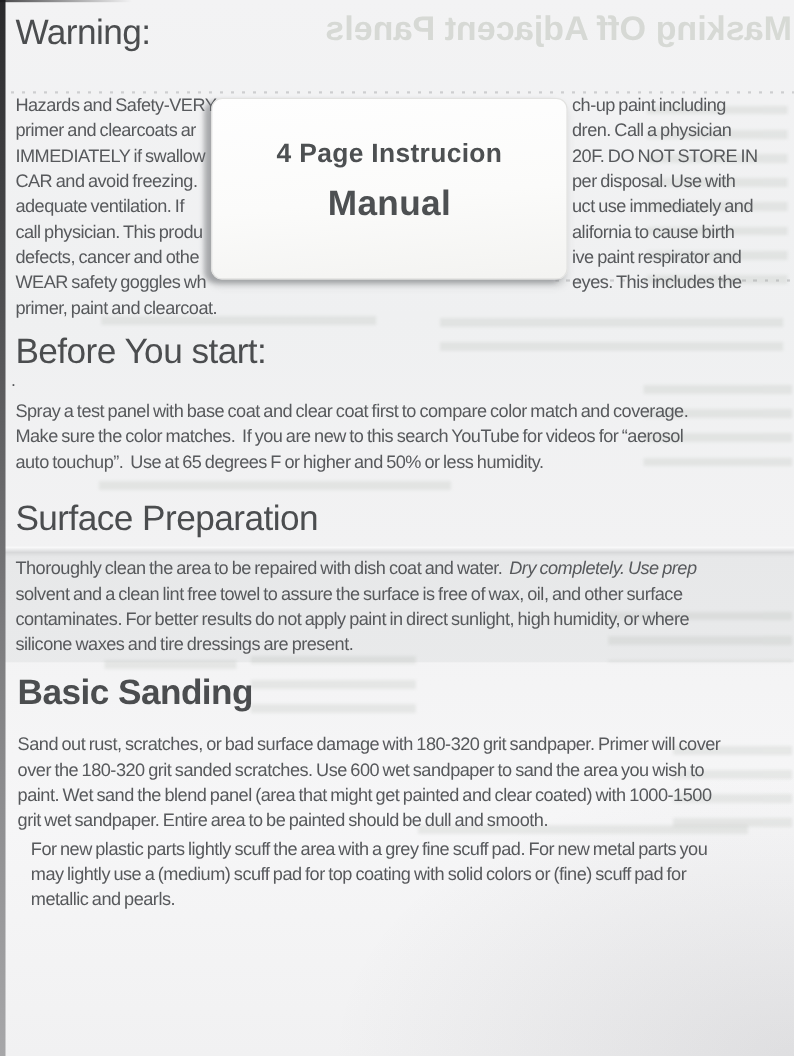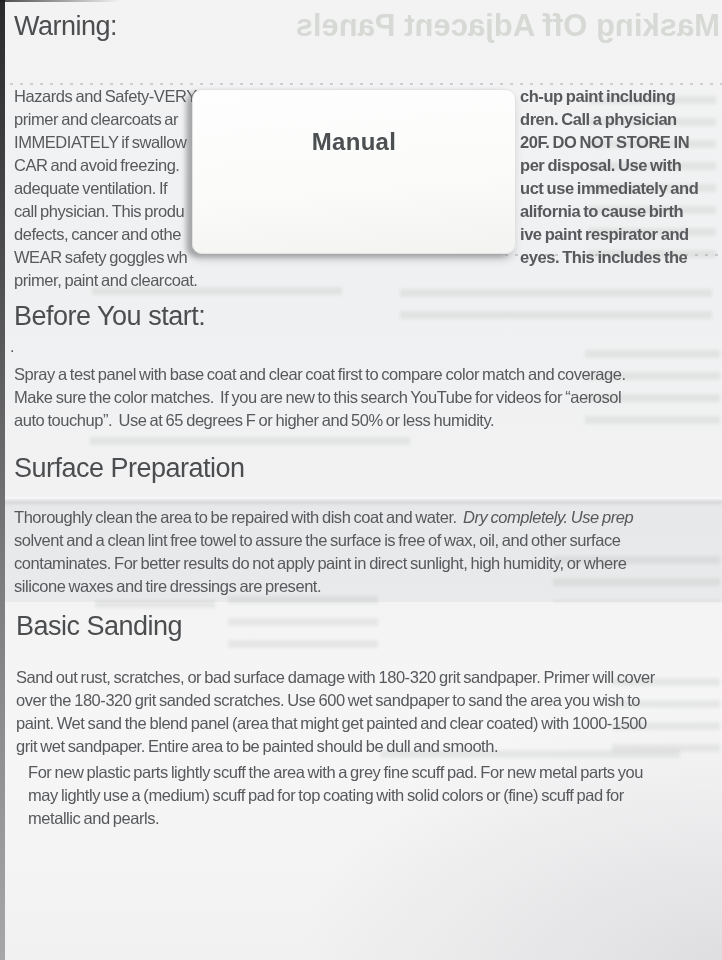--- a/index.html
+++ b/index.html
@@ -4,38 +4,38 @@
 <style>
   html,body { margin:0; padding:0; }
   body {
     width:722px; height:960px; position:relative; overflow:hidden;
     font-family:"Liberation Sans","DejaVu Sans",sans-serif;
     background:
       radial-gradient(130% 60% at 100% 100%, rgba(60,60,70,0.10), transparent 45%),
       linear-gradient(180deg,#f3f3f4 0%,#eff0f1 30%,#f2f2f3 52%,#f6f6f7 78%,#f1f1f2 100%);
   }
   .heading {
-    position:absolute; left:14px; color:#4b4d4f; font-size:27px;
+    position:absolute; left:14px; color:#4b4d4f; font-size:32px;
     letter-spacing:-0.5px; line-height:1.2; white-space:pre; z-index:2;
   }
   .para {
     position:absolute; left:14px; width:702px; color:#57595c; font-size:16.5px;
     line-height:23px; letter-spacing:-0.45px; word-spacing:-1px; white-space:pre; z-index:2;
   }
   .warn-line { position:relative; height:23px; }
-  .warn-line .right { position:absolute; left:506px; top:0; white-space:pre;font-weight:bold; }
+  .warn-line .right { position:absolute; left:506px; top:0; white-space:pre; }
   .sticker {
     position:absolute; left:192px; top:89px; width:322px; height:163px;
     background:linear-gradient(175deg,#fefefe 0%,#fbfbfa 55%,#f3f3f1 100%);
     border:1px solid #e2e2e0; border-radius:10px;
     box-shadow:-6px 3px 5px rgba(110,112,115,0.5), -1px 6px 7px rgba(120,122,125,0.25);
     z-index:5; text-align:center; color:#4d5052;
   }
   .sticker .l1 { margin-top:36px; font-weight:bold; font-size:24px; letter-spacing:0.3px; }
-  .sticker .l2 { margin-top:38px; font-weight:bold; font-size:24px; letter-spacing:0.3px; }
+  .sticker .l2 { margin-top:12px; font-weight:bold; font-size:32px; letter-spacing:0.3px; }
   .ghost-lines {
     position:absolute; z-index:1; filter:blur(1.5px); opacity:0.5;
     background:repeating-linear-gradient(180deg,
       rgba(165,172,163,0.38) 0px, rgba(165,172,163,0.38) 8px,
       transparent 8px, transparent 22px);
   }
   .ghost-heading {
     position:absolute; left:318px; top:8px; width:402px; text-align:center;
     font-size:31px; font-weight:bold; color:#d4d7d2; transform:scaleX(-1);
     filter:blur(0.7px); opacity:0.9; white-space:pre; z-index:1;
@@ -73,36 +73,37 @@
 
 <div class="band"></div>
 <div class="fold"></div>
 <div class="perf" style="left:0;top:83px;width:722px;"></div>
 <div class="perf" style="left:505px;top:254px;width:217px;"></div>
 
 <h1 class="heading" style="top:10px; margin:0; font-weight:normal;">Warning:</h1>
 <div class="para" style="top:85px;" id="warning-lines"><div class="warn-line"><span>Hazards and Safety-VERY</span><span class="right">ch-up paint including</span></div><div class="warn-line"><span>primer and clearcoats ar</span><span class="right">dren. Call a physician</span></div><div class="warn-line"><span>IMMEDIATELY if swallow</span><span class="right">20F. DO NOT STORE IN</span></div><div class="warn-line"><span>CAR and avoid freezing.</span><span class="right">per disposal. Use with</span></div><div class="warn-line"><span>adequate ventilation. If</span><span class="right">uct use immediately and</span></div><div class="warn-line"><span>call physician. This produ</span><span class="right">alifornia to cause birth</span></div><div class="warn-line"><span>defects, cancer and othe</span><span class="right">ive paint respirator and</span></div><div class="warn-line"><span>WEAR safety goggles wh</span><span class="right">eyes. This includes the</span></div><div class="warn-line"><span>primer, paint and clearcoat.</span><span class="right"></span></div></div>
 
 <div class="sticker">
+  <div class="l1">4 Page Instrucion</div>
   <div class="l2">Manual</div>
 </div>
 
 <h1 class="heading" style="top:300px; margin:0; font-weight:normal;text-align:center;">Before You start:</h1>
 <span class="stray-dot">.</span>
 <div class="para" style="top:363px;">Spray a test panel with base coat and clear coat first to compare color match and coverage.
 Make sure the color matches.  If you are new to this search YouTube for videos for “aerosol
 auto touchup”.  Use at 65 degrees F or higher and 50% or less humidity.</div>
 
 <h1 class="heading" style="top:452px; margin:0; font-weight:normal;text-align:center;">Surface Preparation</h1>
 <div class="para" style="top:506px;"><span>Thoroughly clean the area to be repaired with dish coat and water.  </span><span class="prep-italic">Dry completely. Use prep</span><span>
 solvent and a clean lint free towel to assure the surface is free of wax, oil, and other surface
 contaminates. For better results do not apply paint in direct sunlight, high humidity, or where
 silicone waxes and tire dressings are present.</span></div>
 
-<h1 class="heading" style="left:16px; top:610px; margin:0; font-weight:normal;">Basic Sanding</h1>
+<h1 class="heading" style="left:16px; top:610px; margin:0; font-weight:bold;">Basic Sanding</h1>
 <div class="para" style="left:16px; top:666px;">Sand out rust, scratches, or bad surface damage with 180-320 grit sandpaper. Primer will cover
 over the 180-320 grit sanded scratches. Use 600 wet sandpaper to sand the area you wish to
 paint. Wet sand the blend panel (area that might get painted and clear coated) with 1000-1500
 grit wet sandpaper. Entire area to be painted should be dull and smooth.</div>
 <div class="para" style="left:28px; top:761px;">For new plastic parts lightly scuff the area with a grey fine scuff pad. For new metal parts you
 may lightly use a (medium) scuff pad for top coating with solid colors or (fine) scuff pad for
 metallic and pearls.</div>
 
 <div class="left-edge"></div>
 <div class="top-edge"></div>

